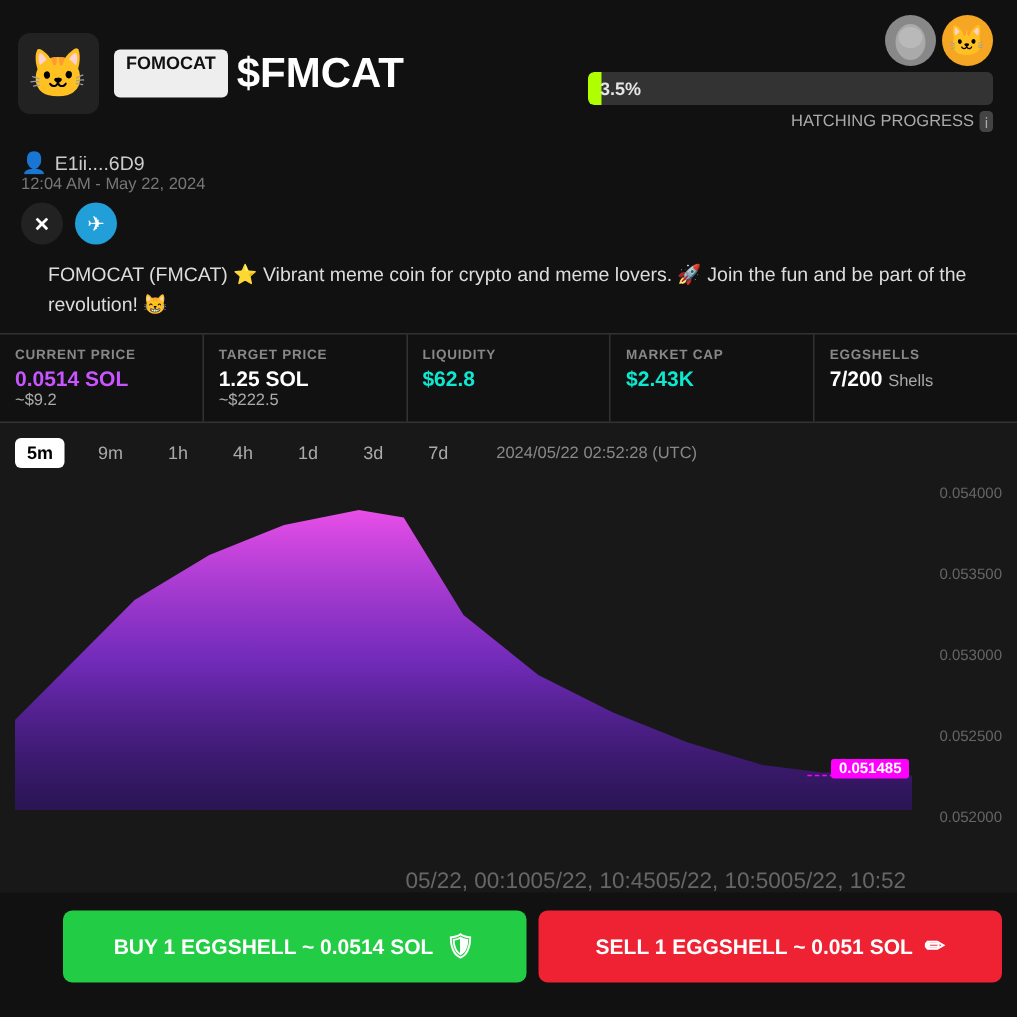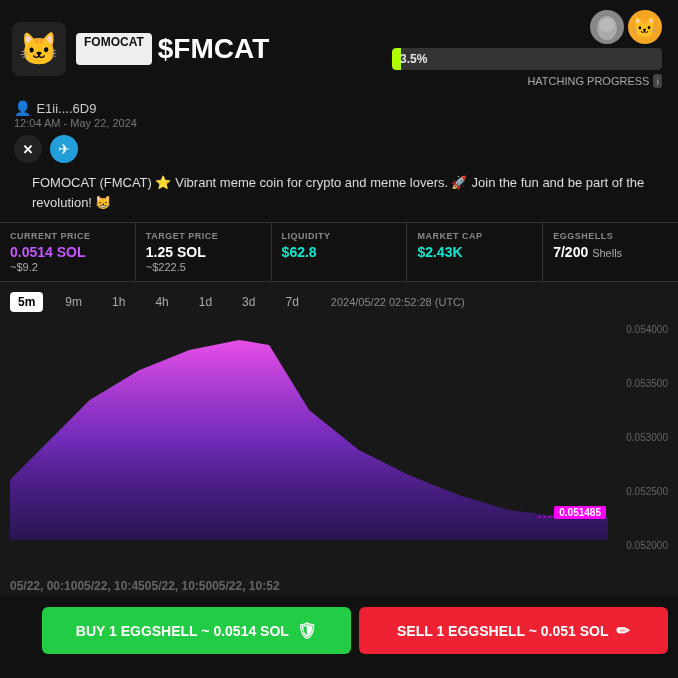--- a/index.html
+++ b/index.html
@@ -208,26 +208,25 @@
       justify-content: space-between;
       padding: 4px 0 24px 4px;
     }
     .y-label {
       font-size: 10px;
       color: #666;
       text-align: right;
     }
     .chart-x-axis {
       display: flex;
-      justify-content: flex-start;
+      justify-content: flex-end;
       padding: 4px 0 0 0;
-      font-size: 12px;
+      font-size: 15px;
       color: #666;
       height: 20px;
-      font-weight: bold;
     }
 
     
     .price-tag {
       position: absolute;
       right: 2px;
       background: #ff00ff;
       color: #fff;
       font-size: 10px;
       font-weight: bold;

